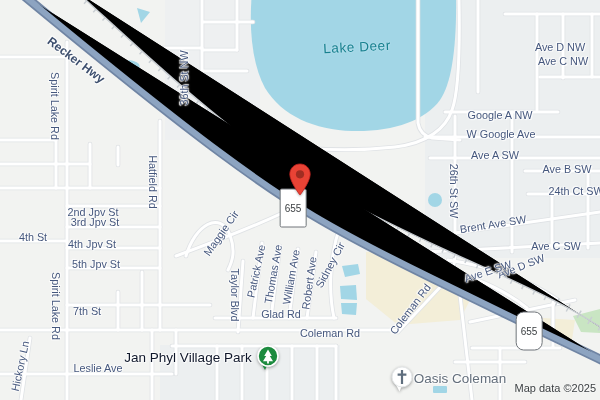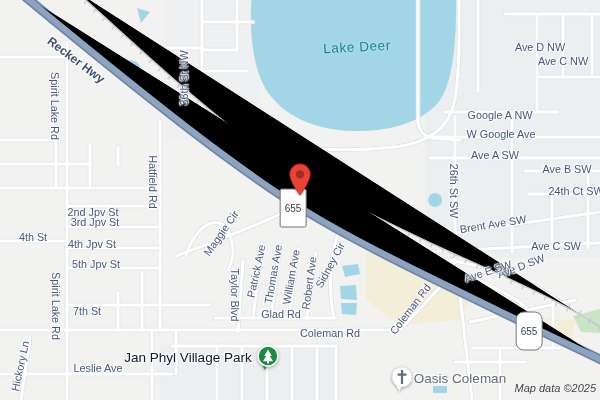--- a/index.html
+++ b/index.html
@@ -37,21 +37,20 @@
   .pin{position:absolute;z-index:4;filter:drop-shadow(0 1px 1px rgba(0,0,0,.3));}
   .google-logo{
     position:absolute;z-index:5;left:8px;top:371px;
     font-size:19px;font-weight:bold;letter-spacing:-.5px;color:#fff;
     text-shadow:-1px -1px 0 #8a8f94,1px -1px 0 #8a8f94,-1px 1px 0 #8a8f94,1px 1px 0 #8a8f94,0 0 3px #9aa0a6;
   }
   .attribution{
     position:absolute;z-index:5;right:4px;top:382px;
     font-size:11px;color:#3c4043;
     text-shadow:0 0 2px #fff,0 0 2px #fff;
-    font-style:italic;
   }
 </style>
 </head>
 <body>
 
 <div class="map-root">
 
   <svg class="base" width="600" height="400" viewBox="0 0 600 400">
     <defs>
       <g id="rd" fill="none" stroke-linecap="round">
@@ -183,21 +182,21 @@
   <div class="rl" style="left:221px;top:233px;transform:translate(-50%,-50%) rotate(-55deg)">Maggie Cir</div>
   <div class="rl" style="left:235px;top:295px;transform:translate(-50%,-50%) rotate(90deg)">Taylor Blvd</div>
   <div class="rl" style="left:256px;top:271px;transform:translate(-50%,-50%) rotate(-78deg)">Patrick Ave</div>
   <div class="rl" style="left:273px;top:274px;transform:translate(-50%,-50%) rotate(-80deg)">Thomas Ave</div>
   <div class="rl" style="left:291px;top:277px;transform:translate(-50%,-50%) rotate(-80deg)">William Ave</div>
   <div class="rl" style="left:309px;top:283px;transform:translate(-50%,-50%) rotate(-82deg)">Robert Ave</div>
   <div class="rl" style="left:330px;top:265px;transform:translate(-50%,-50%) rotate(-62deg)">Sidney Cir</div>
   <div class="rl" style="left:281px;top:314px;transform:translate(-50%,-50%)">Glad Rd</div>
   <div class="rl" style="left:330px;top:333px;transform:translate(-50%,-50%)">Coleman Rd</div>
   <div class="rl" style="left:410px;top:309px;transform:translate(-50%,-50%) rotate(-53deg)">Coleman Rd</div>
-  <div class="rl" style="left:540px;top:47px;transform:translate(-50%,-50%)">Ave D NW</div>
+  <div class="rl" style="left:560px;top:47px;transform:translate(-50%,-50%)">Ave D NW</div>
   <div class="rl" style="left:563px;top:61px;transform:translate(-50%,-50%)">Ave C NW</div>
   <div class="rl" style="left:500px;top:115px;transform:translate(-50%,-50%)">Google A NW</div>
   <div class="rl" style="left:501px;top:134px;transform:translate(-50%,-50%)">W Google Ave</div>
   <div class="rl" style="left:495px;top:155px;transform:translate(-50%,-50%)">Ave A SW</div>
   <div class="rl" style="left:567px;top:169px;transform:translate(-50%,-50%)">Ave B SW</div>
   <div class="rl" style="left:576px;top:191px;transform:translate(-50%,-50%)">24th Ct SW</div>
   <div class="rl" style="left:454px;top:191px;transform:translate(-50%,-50%) rotate(90deg)">26th St SW</div>
   <div class="rl" style="left:493px;top:224px;transform:translate(-50%,-50%) rotate(-9deg)">Brent Ave SW</div>
   <div class="rl" style="left:556px;top:246px;transform:translate(-50%,-50%)">Ave C SW</div>
   <div class="rl" style="left:521px;top:266px;transform:translate(-50%,-50%) rotate(-21deg)">Ave D SW</div>

